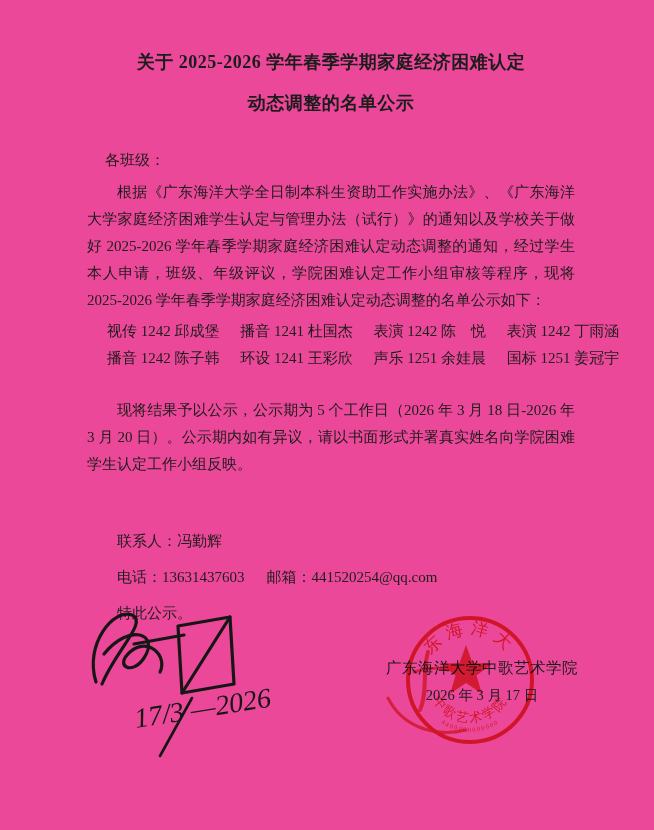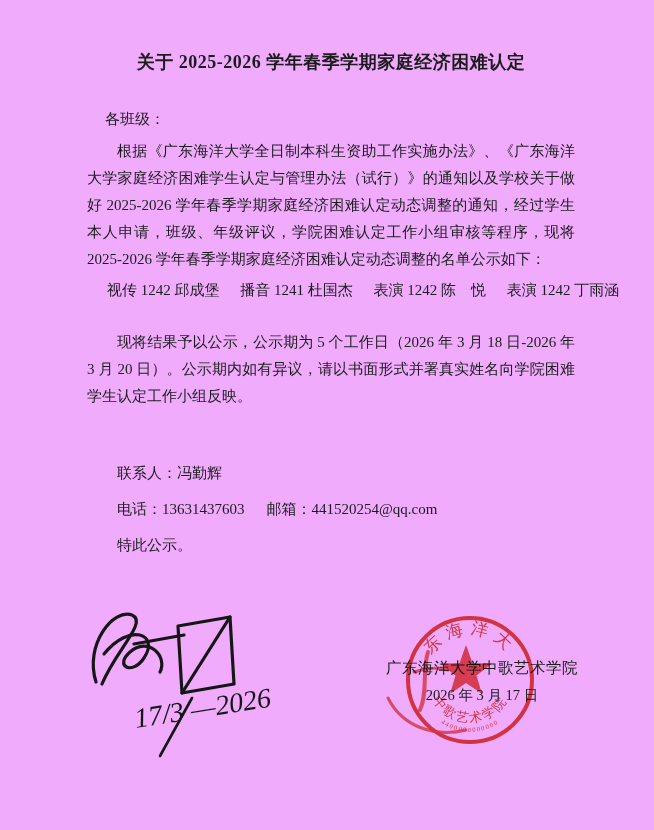--- a/index.html
+++ b/index.html
@@ -1,19 +1,19 @@
 <!DOCTYPE html>
 <html><head>
 <meta charset="utf-8">
 <style>
   html,body{margin:0;padding:0;background:#ffffff;}
   .page{
     position:relative;
     width:654px;height:830px;
-    background:#f0abfc;
+    background:#ec4899;
     color:#1c1c1c;
     font-family:"Liberation Serif", serif;
     overflow:hidden;
   }
   .content{
     position:absolute;
     left:87px; top:0; width:488px;
   }
   .doc-title{
     margin:42px 0 0 0;
@@ -98,32 +98,39 @@
 </style>
 </head>
 <body>
 
 <div class="page">
 
   <div class="content">
 
     <h1 class="doc-title">
       <div>关于 2025-2026 学年春季学期家庭经济困难认定</div>
+      <div>动态调整的名单公示</div>
     </h1>
 
     <p class="salutation">各班级：</p>
 
     <p class="para">根据《广东海洋大学全日制本科生资助工作实施办法》、《广东海洋大学家庭经济困难学生认定与管理办法（试行）》的通知以及学校关于做好 2025-2026 学年春季学期家庭经济困难认定动态调整的通知，经过学生本人申请，班级、年级评议，学院困难认定工作小组审核等程序，现将 2025-2026 学年春季学期家庭经济困难认定动态调整的名单公示如下：</p>
 
     <div class="roster">
       <div class="roster-row">
         <span class="roster-entry">视传 1242 邱成堡</span>
         <span class="roster-entry">播音 1241 杜国杰</span>
         <span class="roster-entry">表演 1242 陈　悦</span>
         <span class="roster-entry">表演 1242 丁雨涵</span>
+      </div>
+      <div class="roster-row">
+        <span class="roster-entry">播音 1242 陈子韩</span>
+        <span class="roster-entry">环设 1241 王彩欣</span>
+        <span class="roster-entry">声乐 1251 余娃晨</span>
+        <span class="roster-entry">国标 1251 姜冠宇</span>
       </div>
     </div>
 
     <p class="para para-gap">现将结果予以公示，公示期为 5 个工作日（2026 年 3 月 18 日-2026 年 3 月 20 日）。公示期内如有异议，请以书面形式并署真实姓名向学院困难学生认定工作小组反映。</p>
 
     <div class="contact-block">
       <p class="contact-line"><span>联系人：</span><span>冯勤辉</span></p>
       <p class="contact-line"><span>电话：</span><span>13631437603</span><span class="gap"></span><span>邮箱：</span><span>441520254@qq.com</span></p>
       <p class="closing-line">特此公示。</p>
     </div>

